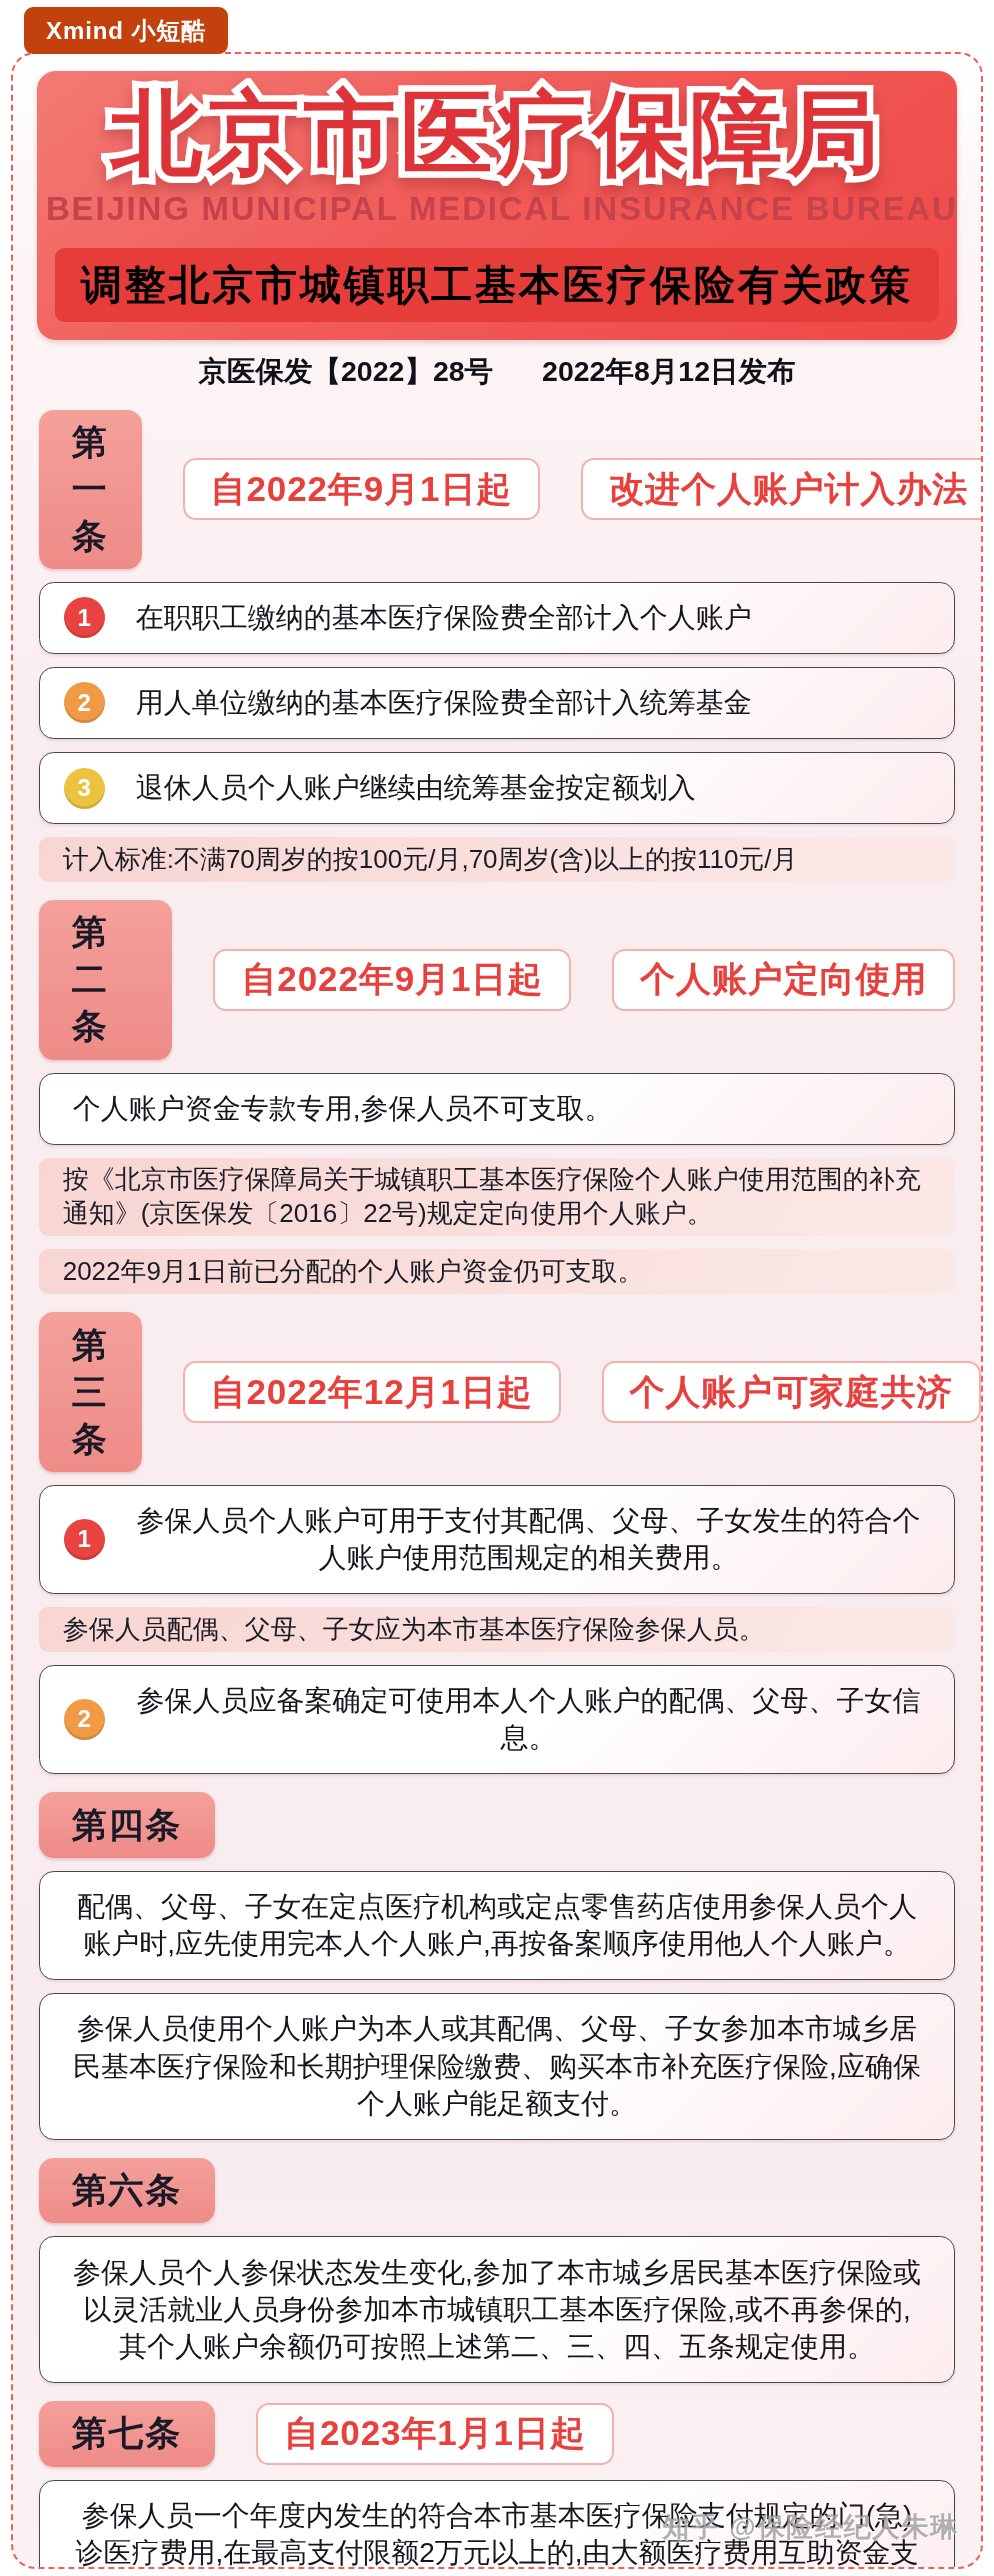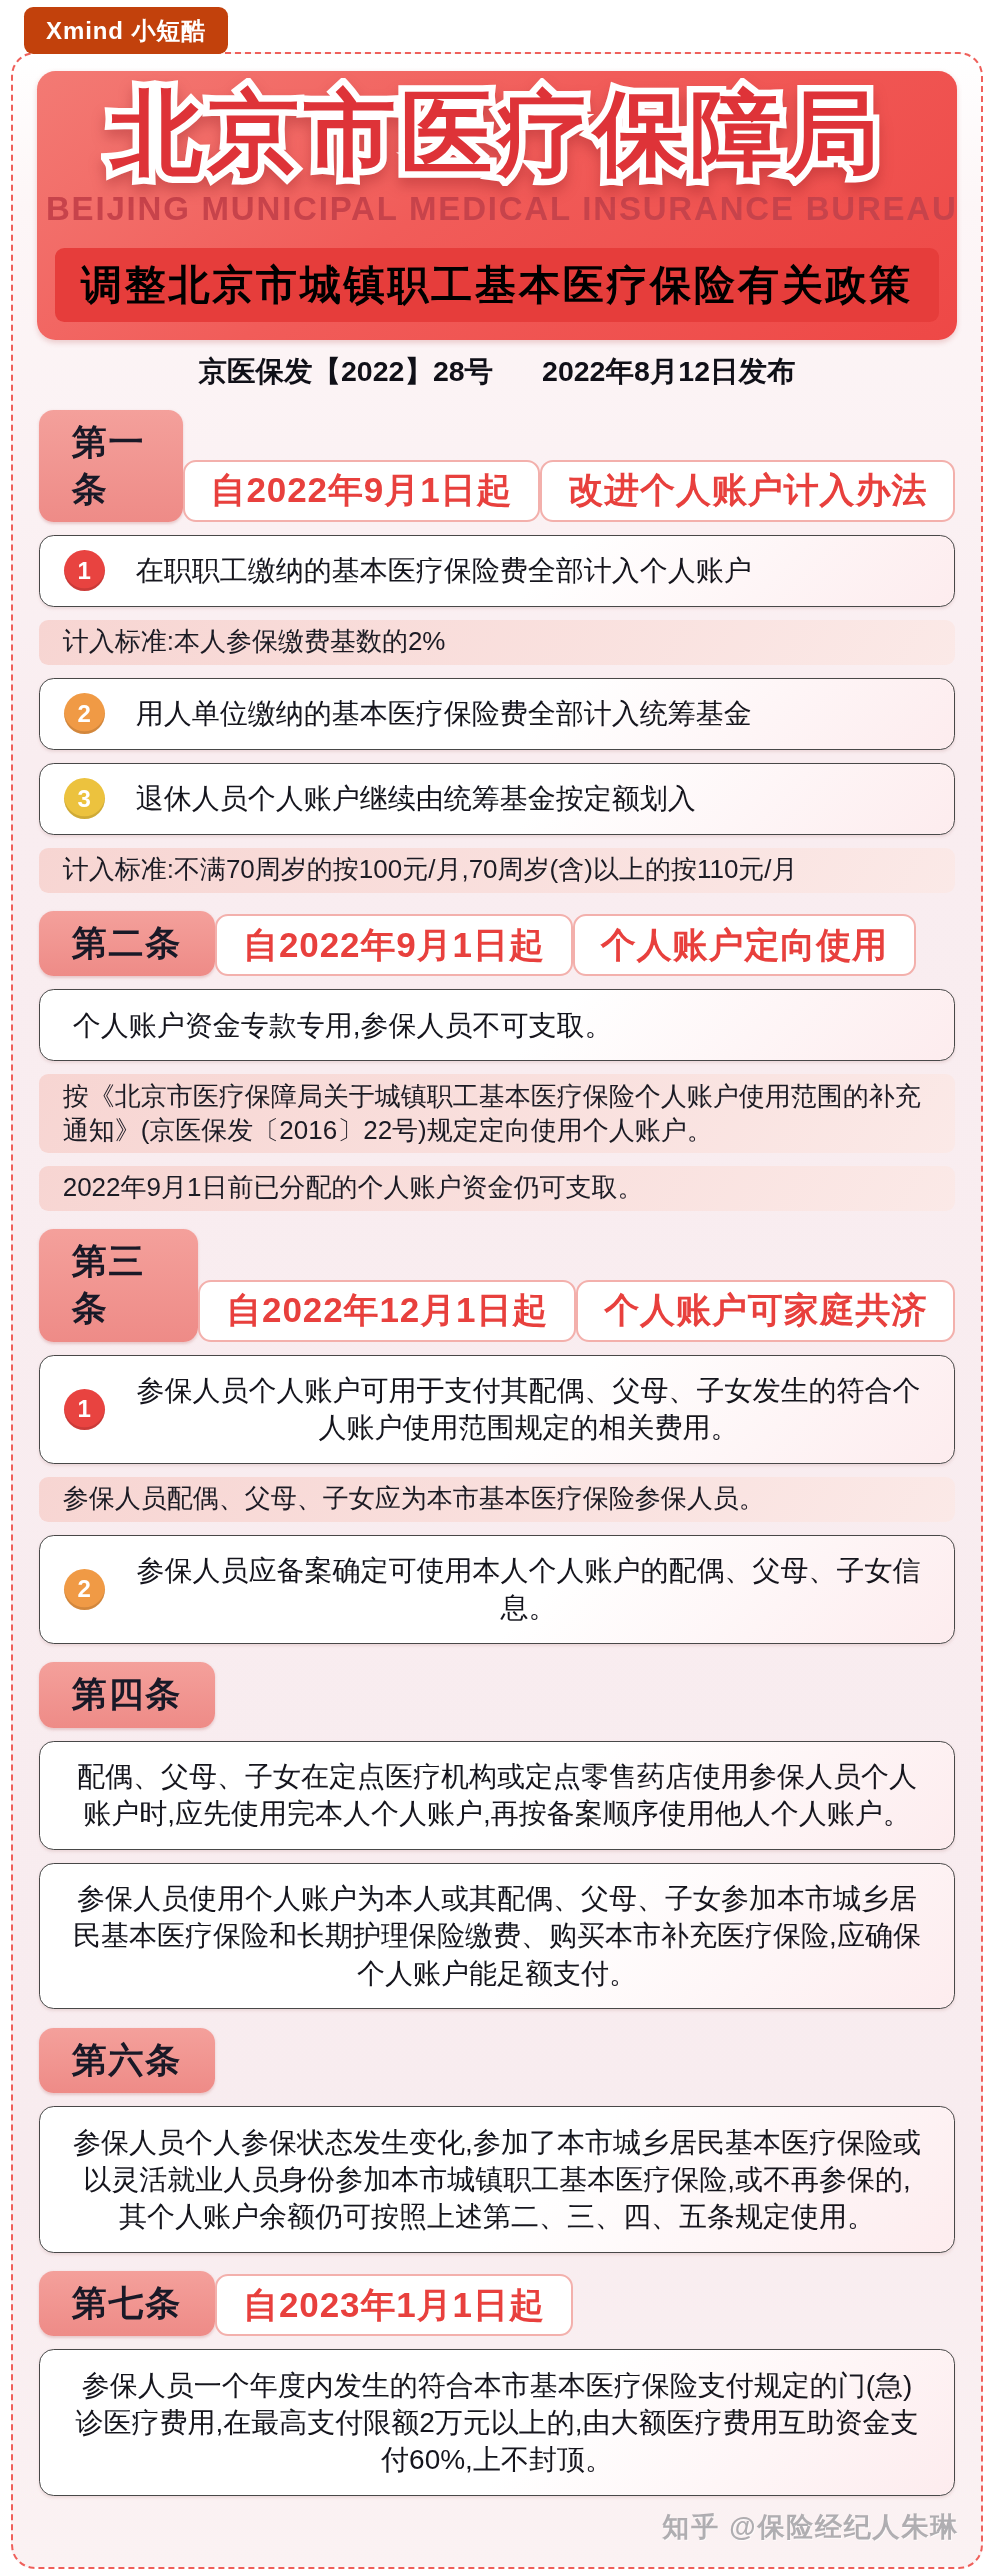--- a/index.html
+++ b/index.html
@@ -36,21 +36,21 @@
     margin-top:7.4px;font-size:33px;font-weight:bold;color:#c7434b;letter-spacing:1.8px;white-space:nowrap;
   }
   .banner-bar{
     margin:20px auto 0;width:max-content;max-width:96%;
     background:#e63d3b;color:#000000;font-weight:bold;font-size:41px;
     padding:9.2px 26px;border-radius:9.2px;letter-spacing:2.8px;white-space:nowrap;
   }
   .doc-line{margin-top:13px;text-align:center;font-size:28.5px;font-weight:bold;color:#101018;}
   .doc-line .date{margin-left:41px;}
   
-  .sec-row{display:flex;align-items:flex-end;margin:18.4px 3.7px 0;}
+  .sec-row{display:flex;align-items:center;gap:41px;margin:18.4px 3.7px 0;}
   .sec-badge{
     background:linear-gradient(180deg,#f4a09b 0%,#ee8b87 100%);
     border-radius:14.7px;padding:9.2px 33px;font-size:35px;font-weight:bold;color:#191927;
     display:flex;align-items:center;letter-spacing:1.8px;box-shadow:0 1.8px 2.8px rgba(190,110,110,.3);
   }
   .pill{
     border:2.8px solid #f3b0ac;border-radius:13px;background:#ffffff;
     padding:5.5px 26px;font-size:35px;font-weight:bold;color:#e8403d;
     display:flex;align-items:center;letter-spacing:0.9px;white-space:nowrap;
   }
@@ -107,21 +107,20 @@
 
   <div class="sec-row">
     <div class="sec-badge">第一条</div>
     <div class="pill">自2022年9月1日起</div>
     <div class="pill">改进个人账户计入办法</div>
   </div>
   <div class="box">
     <span class="num red">1</span>
     <p>在职职工缴纳的基本医疗保险费全部计入个人账户</p>
   </div>
-  <div class="note">计入标准:本人参保缴费基数的2%</div>
   <div class="box">
     <span class="num orange">2</span>
     <p>用人单位缴纳的基本医疗保险费全部计入统筹基金</p>
   </div>
   <div class="box">
     <span class="num yellow">3</span>
     <p>退休人员个人账户继续由统筹基金按定额划入</p>
   </div>
   <div class="note">计入标准:不满70周岁的按100元/月,70周岁(含)以上的按110元/月</div>
 

